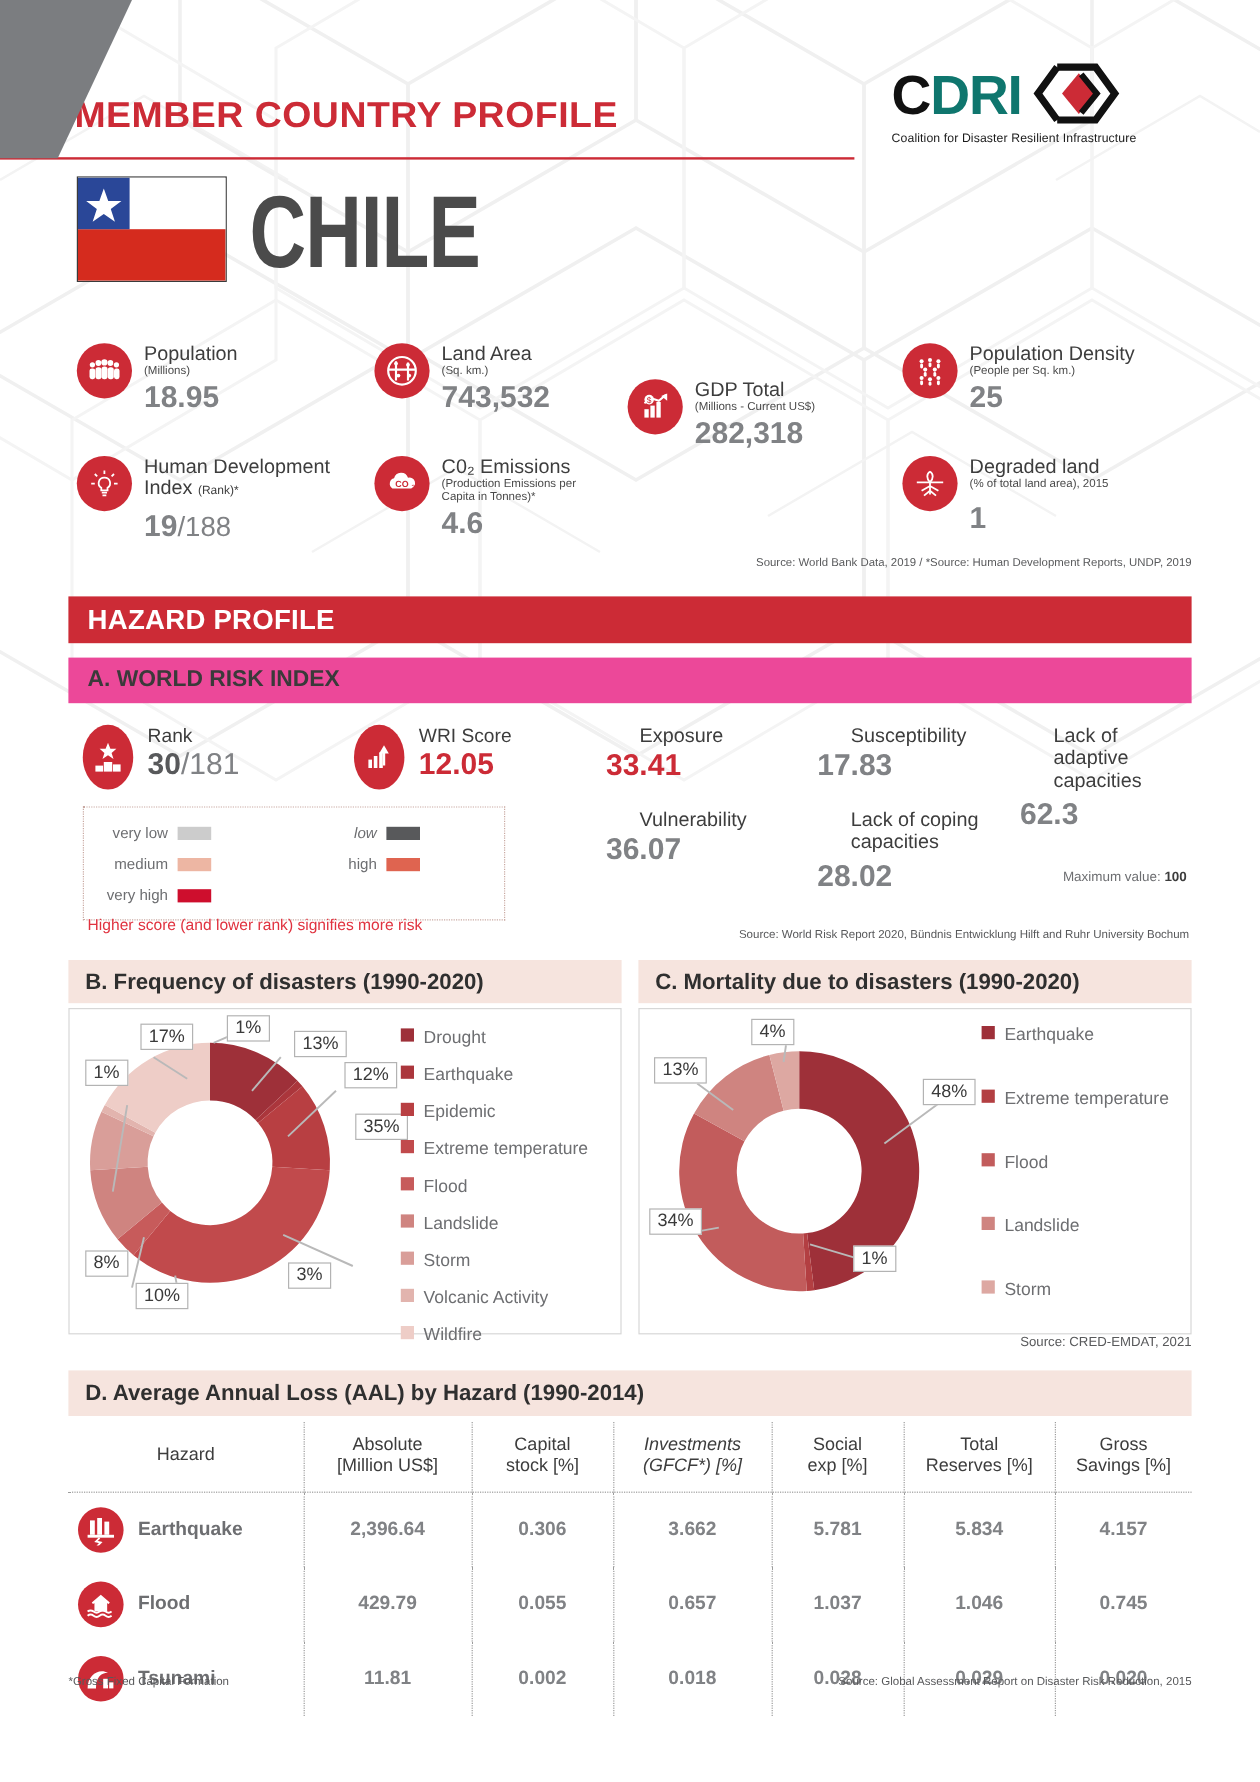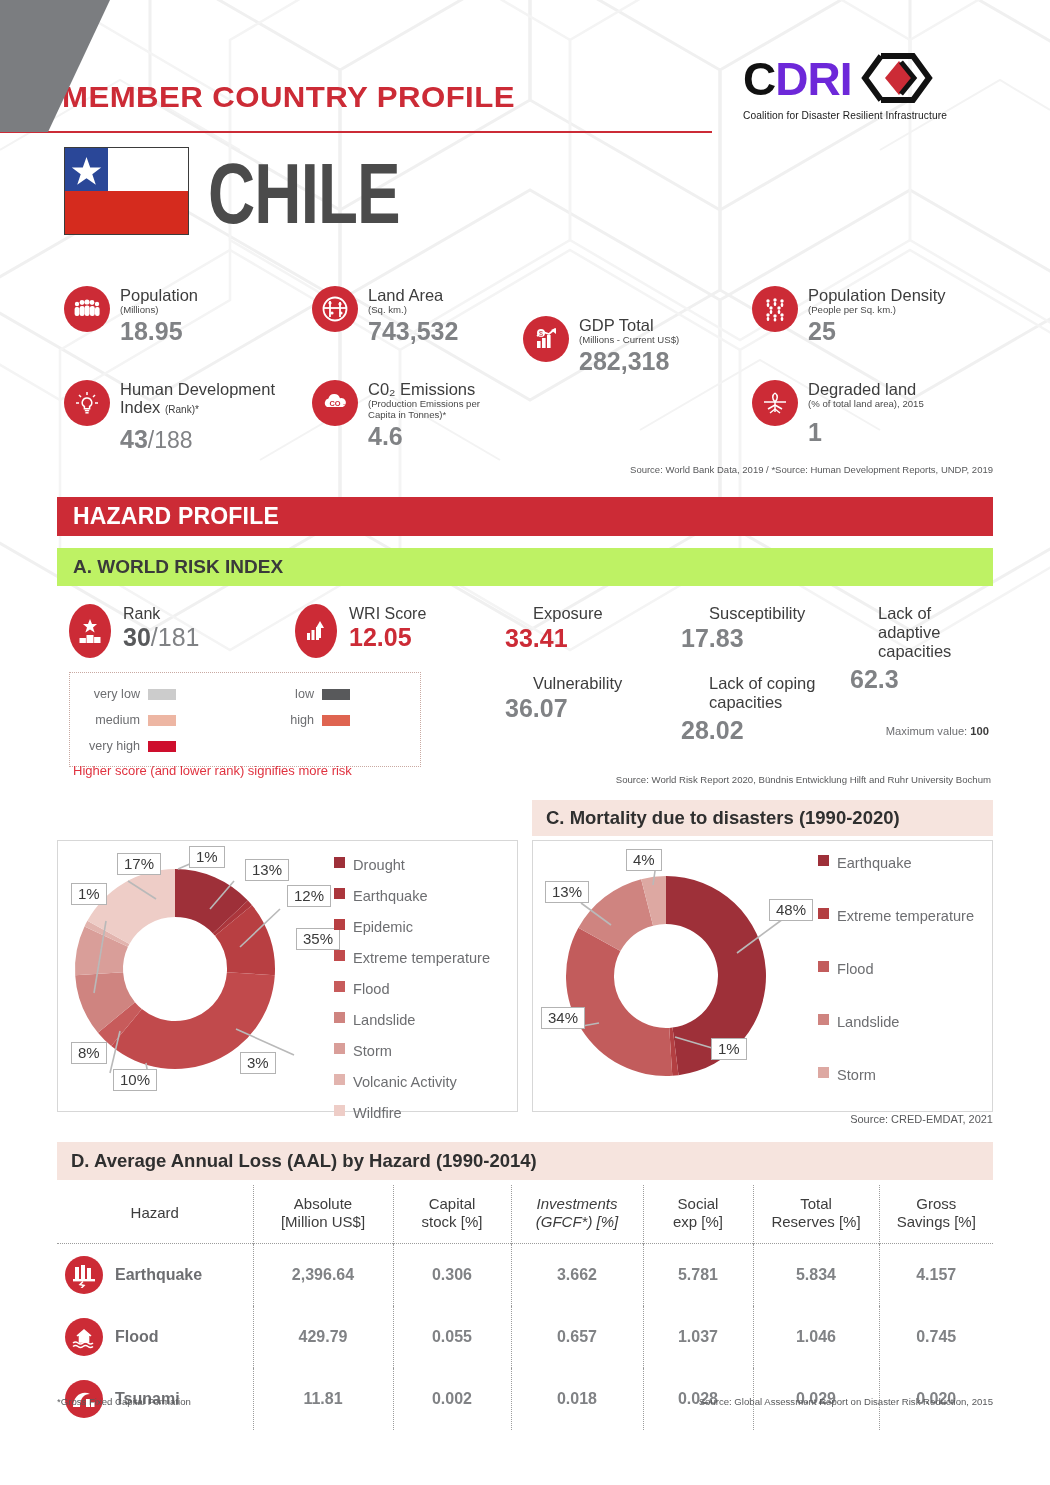--- a/index.html
+++ b/index.html
@@ -27,21 +27,21 @@
   .flag-wrap { position:absolute; left:64px; top:147px; width:125px; height:88px; border:1px solid #3b3b3b; }
   .country-name {
     position:absolute; left:208px; top:146px;
     font-size:76px; font-weight:bold; color:#4b4b4b;
     letter-spacing:-1px; line-height:86px;
     transform:scaleX(0.86) scaleY(1.12); transform-origin:left top;
   }
   .logo { position:absolute; right:52px; top:52px; width:255px; }
   .logo-text { font-size:46px; font-weight:bold; letter-spacing:-1px; line-height:50px; display:flex; align-items:center;}
   .logo-c { color:#111; }
-  .logo-dri { color:#6d28d9; }
+  .logo-dri { color:#0f766e; }
   .logo-tag { font-size:10.2px; color:#1a1a1a; margin-top:4px; letter-spacing:.1px; white-space:nowrap; }
 
   
   .stats { position:absolute; left:0; top:272px; width:1050px; height:200px; }
   .stat { position:absolute; }
   .stat .circ {
     position:absolute; left:0; top:0; width:46px; height:46px; border-radius:50%;
     background:#cc2b36; display:flex; align-items:center; justify-content:center;
   }
   .stat .body { margin-left:56px; }
@@ -53,21 +53,21 @@
 
   
   .banner-hazard {
     position:absolute; left:57px; top:497px; width:936px; height:39px;
     background:#cc2b36; color:#fff; font-size:23px; font-weight:bold;
     display:flex; align-items:center; padding-left:16px; letter-spacing:.2px;
     transform:scaleX(1.0);
   }
   .banner-sub {
     position:absolute; left:57px; top:548px; width:936px; height:38px;
-    background:#bef264; color:#3a3a3a; font-size:19px; font-weight:bold;
+    background:#ec4899; color:#3a3a3a; font-size:19px; font-weight:bold;
     display:flex; align-items:center; padding-left:16px;
   }
 
   
   .wri { position:absolute; left:57px; top:596px; width:936px; height:178px; }
   .wri-ic { position:absolute; width:42px; height:54px; border-radius:50%/50%;
             background:#cc2b36; display:flex; align-items:center; justify-content:center; }
   .wri-lbl { font-size:16px; color:#3d3d3d; line-height:19px; }
   .wri-num { font-size:25px; font-weight:bold; color:#58595b; line-height:28px; }
   .wri-num.red { color:#cc2b36; }
@@ -312,21 +312,21 @@
               <path d="M13.4 24.8 h3.2"></path>
         </g>
           </svg>
       </div>
       <div class="body">
         <div class="lbl" style="max-width:195px;">
           <span>Human Development Index</span>
           <span style="font-size:10px;">(Rank)*</span>
         </div>
         <div class="val" style="margin-top:6px;">
-          <span>43</span><span class="den">/188</span>
+          <span>19</span><span class="den">/188</span>
         </div>
       </div>
     </div>
 
     <div class="stat" style="left:312px; top:108px;">
       <div class="circ">
         <svg width="32" height="32" viewBox="0 0 32 32">
             <g fill="#fff">
           <path d="M8 20 a4.6 4.6 0 0 1 1.4 -8.4 A6 6 0 0 1 21 11.2 a4.4 4.4 0 0 1 2.6 8.8 z"></path>
         </g>
@@ -422,21 +422,21 @@
     <div class="wri-metric" style="left:624px; top:78px; width:160px;">
       <div class="m-lbl">Lack of coping capacities</div>
       <div class="m-val" style="margin-top:4px;">28.02</div>
     </div>
 
     <div class="legend-box">
       <div class="lg-row" style="left:6px; top:14px;">
         <span class="t">very low</span>
           <span class="sw" style="background:#cccccc"></span>
       </div>
-      <div class="lg-row" style="left:180px; top:14px;">
+      <div class="lg-row" style="left:180px; top:14px;font-style:italic;">
         <span class="t">low</span>
           <span class="sw" style="background:#58595b"></span>
       </div>
       <div class="lg-row" style="left:6px; top:40px;">
         <span class="t">medium</span>
           <span class="sw" style="background:#edb6a3"></span>
       </div>
       <div class="lg-row" style="left:180px; top:40px;">
         <span class="t">high</span>
           <span class="sw" style="background:#df6450"></span>
@@ -444,20 +444,21 @@
       <div class="lg-row" style="left:6px; top:66px;">
         <span class="t">very high</span>
           <span class="sw" style="background:#ce0e2d"></span>
       </div>
     </div>
     <div class="risk-note">Higher score (and lower rank) signifies more risk</div>
     <div class="maxval"><span>Maximum value:</span> <b>100</b></div>
     <div class="wri-src">Source: World Risk Report 2020, Bündnis Entwicklung Hilft and Ruhr University Bochum</div>
   </div>
 
+  <div class="chart-hd" style="left:57px; top:800px; width:461px;">B.  Frequency of disasters (1990-2020)</div>
   <div class="chart-box" style="left:57px; top:840px; width:461px; height:272px;">
     <svg width="459" height="270" viewBox="0 0 459 270">
       <g id="donutB" transform="translate(117,128)">
           <path d="M6.123233995736766e-15 -100 A100 100 0 0 1 72.89686274214115 -68.45471059286886 L37.9063686259134 -35.596449508291805 A52 52 0 0 0 3.184081677783118e-15 -52 Z" fill="#9e3039"></path>
           <path d="M72.89686274214115 -68.45471059286886 A100 100 0 0 1 77.05132427757894 -63.74239897486896 L40.06668862434105 -33.14604746693186 A52 52 0 0 0 37.9063686259134 -35.596449508291805 Z" fill="#ab363c"></path>
           <path d="M77.05132427757894 -63.74239897486896 A100 100 0 0 1 99.80267284282715 6.279051952931327 L51.89738987827012 3.26510701552429 A52 52 0 0 0 40.06668862434105 -33.14604746693186 Z" fill="#b83f42"></path>
           <path d="M99.80267284282715 6.279051952931327 A100 100 0 0 1 -63.74239897486894 77.05132427757894 L-33.14604746693185 40.066688624341054 A52 52 0 0 0 51.89738987827012 3.26510701552429 Z" fill="#c14a4c"></path>
           <path d="M-63.74239897486894 77.05132427757894 A100 100 0 0 1 -77.05132427757889 63.74239897486902 L-40.06668862434102 33.14604746693189 A52 52 0 0 0 -33.14604746693185 40.066688624341054 Z" fill="#c75b5b"></path>
           <path d="M-77.05132427757889 63.74239897486902 A100 100 0 0 1 -99.80267284282715 6.279051952931402 L-51.89738987827012 3.2651070155243294 A52 52 0 0 0 -40.06668862434102 33.14604746693189 Z" fill="#cf8480"></path>
           <path d="M-99.80267284282715 6.279051952931402 A100 100 0 0 1 -90.48270524660197 -42.577929156507224 L-47.05100672823303 -22.140523161383758 A52 52 0 0 0 -51.89738987827012 3.2651070155243294 Z" fill="#d99e99"></path>

